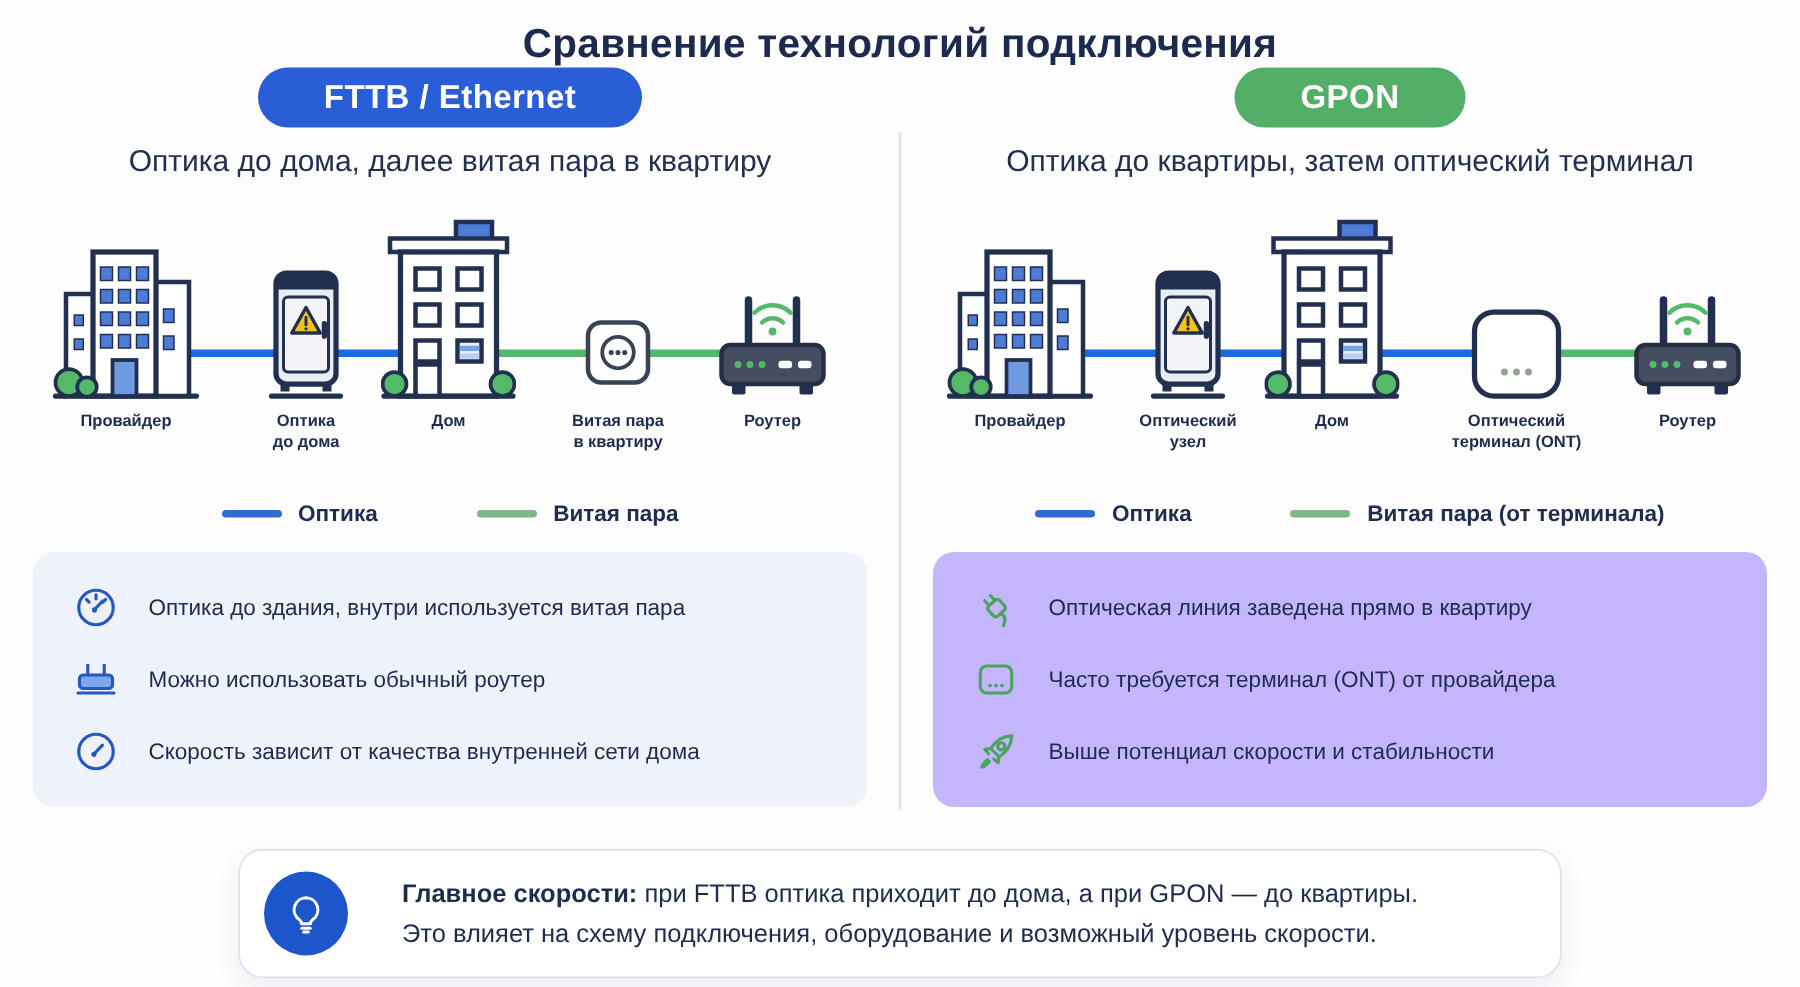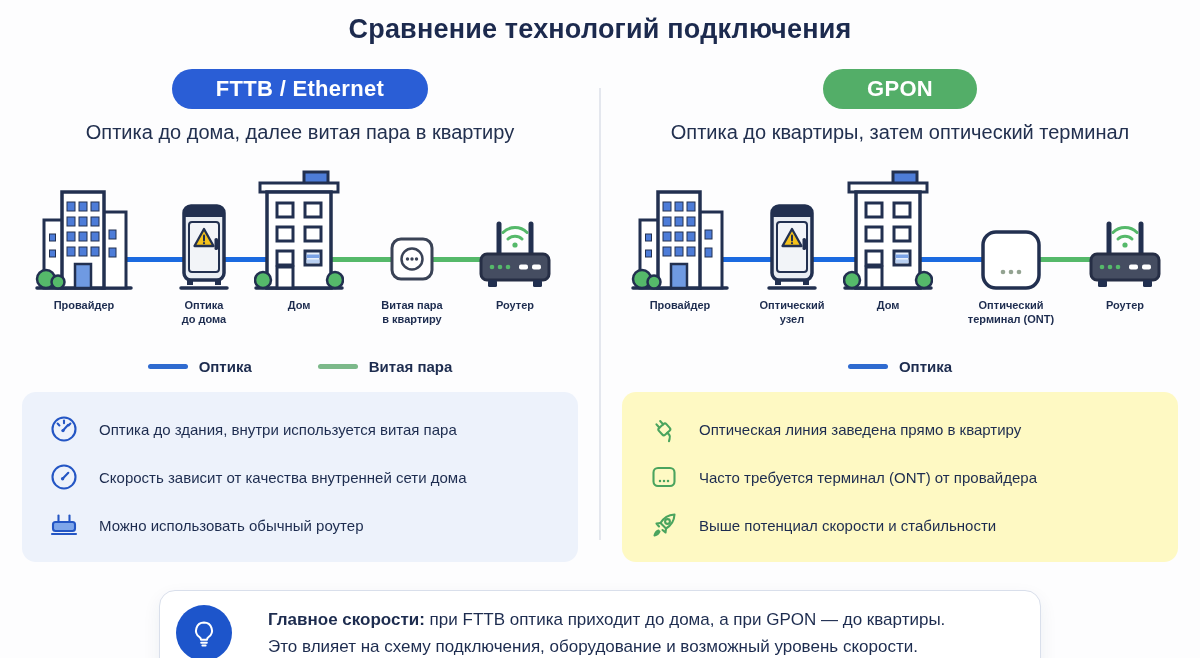--- a/index.html
+++ b/index.html
@@ -20,21 +20,21 @@
     letter-spacing:.2px;
     padding-top:14px;
     color:#1c2a4e;
   }
 
   .divider {
     position:absolute; left:599px; top:88px;
     width:1.5px; height:452px; background:#e4e7ee;
   }
 
-  .columns { display:flex; margin-top:24px; }
+  .columns { display:flex; }
   .col { width:600px; }
 
   .badge-wrap { text-align:center; }
   .badge {
     display:inline-block;
     padding:7px 44px;
     border-radius:22px;
     font-size:22px;
     font-weight:800;
     color:#ffffff;
@@ -83,21 +83,21 @@
   .legend-line { width:40px; height:4.5px; border-radius:3px; }
   .legend-line.optic { background:#2f6bd0; }
   .legend-line.tp { background:#7cb98a; }
 
   .features {
     width:556px; margin:17px auto 0;
     border-radius:14px;
     padding:13px 22px;
   }
   .features.blue { background:#edf2fb; }
-  .features.green { background:#fef9c3; }
+  .features.green { background:#c4b5fd; }
   .feature-row { display:flex; align-items:center; gap:19px; padding:8px 4px; }
   .ficon { width:32px; height:32px; flex:none; line-height:0; }
   .ftext { font-size:15px; font-weight:500; color:#1d2c4f; }
 
   .banner {
     position:relative;
     width:882px; margin:28px auto 0;
     background:#ffffff;
     border:1.5px solid #d9dfeb;
     border-radius:16px;
@@ -266,41 +266,41 @@
                 <path d="M15.2 17.2 L20.2 11.8"></path>
               </g>
               <circle cx="15" cy="17.6" r="1.7" fill="#2456c4"></circle>
             </svg>
           </span>
           <span class="ftext">Оптика до здания, внутри используется витая пара</span>
         </div>
         <div class="feature-row">
           <span class="ficon">
             <svg width="32" height="32" viewBox="0 0 32 32">
-              <g stroke="#2456c4" stroke-width="2.1" fill="none" stroke-linecap="round">
-                <circle cx="16" cy="16" r="11.5"></circle>
-                <path d="M14.8 17.5 L20.3 11.8"></path>
-              </g>
-              <circle cx="14.6" cy="17.8" r="1.7" fill="#2456c4"></circle>
-            </svg>
-          </span>
-          <span class="ftext">Скорость зависит от качества внутренней сети дома</span>
-        </div>
-        <div class="feature-row">
-          <span class="ficon">
-            <svg width="32" height="32" viewBox="0 0 32 32">
               <g stroke="#2456c4" stroke-width="2.1" stroke-linecap="round">
                 <path d="M10.5 13 V6.5" fill="none"></path>
                 <path d="M21.5 13 V6.5" fill="none"></path>
                 <rect x="5" y="13" width="22" height="9" rx="2.5" fill="#7ea6ea"></rect>
                 <path d="M4 25 H28" fill="none"></path>
               </g>
             </svg>
           </span>
           <span class="ftext">Можно использовать обычный роутер</span>
+        </div>
+        <div class="feature-row">
+          <span class="ficon">
+            <svg width="32" height="32" viewBox="0 0 32 32">
+              <g stroke="#2456c4" stroke-width="2.1" fill="none" stroke-linecap="round">
+                <circle cx="16" cy="16" r="11.5"></circle>
+                <path d="M14.8 17.5 L20.3 11.8"></path>
+              </g>
+              <circle cx="14.6" cy="17.8" r="1.7" fill="#2456c4"></circle>
+            </svg>
+          </span>
+          <span class="ftext">Скорость зависит от качества внутренней сети дома</span>
         </div>
       </div>
     </div>
 
     <div class="col">
       <div class="badge-wrap">
         <span class="badge green">GPON</span>
       </div>
       <div class="subtitle">Оптика до квартиры, затем оптический терминал</div>
 
@@ -413,20 +413,24 @@
         <div class="nlabel" style="left:381px">Оптический
 терминал (ONT)</div>
         <div class="nlabel" style="left:495px">Роутер</div>
       </div>
 
       <div class="legend">
         <div class="legend-item">
           <span class="legend-line optic"></span>
           <span>Оптика</span>
         </div>
+        <div class="legend-item">
+          <span class="legend-line tp"></span>
+          <span>Витая пара (от терминала)</span>
+        </div>
       </div>
 
       <div class="features green">
         <div class="feature-row">
           <span class="ficon">
             <svg width="32" height="32" viewBox="0 0 32 32">
               <g stroke="#4aa45e" stroke-width="2.1" fill="none" stroke-linecap="round" stroke-linejoin="round" transform="rotate(-42 16 16)">
                 <rect x="11" y="12" width="10" height="9" rx="2"></rect>
                 <path d="M13.5 12 V7.5"></path>
                 <path d="M18.5 12 V7.5"></path>

